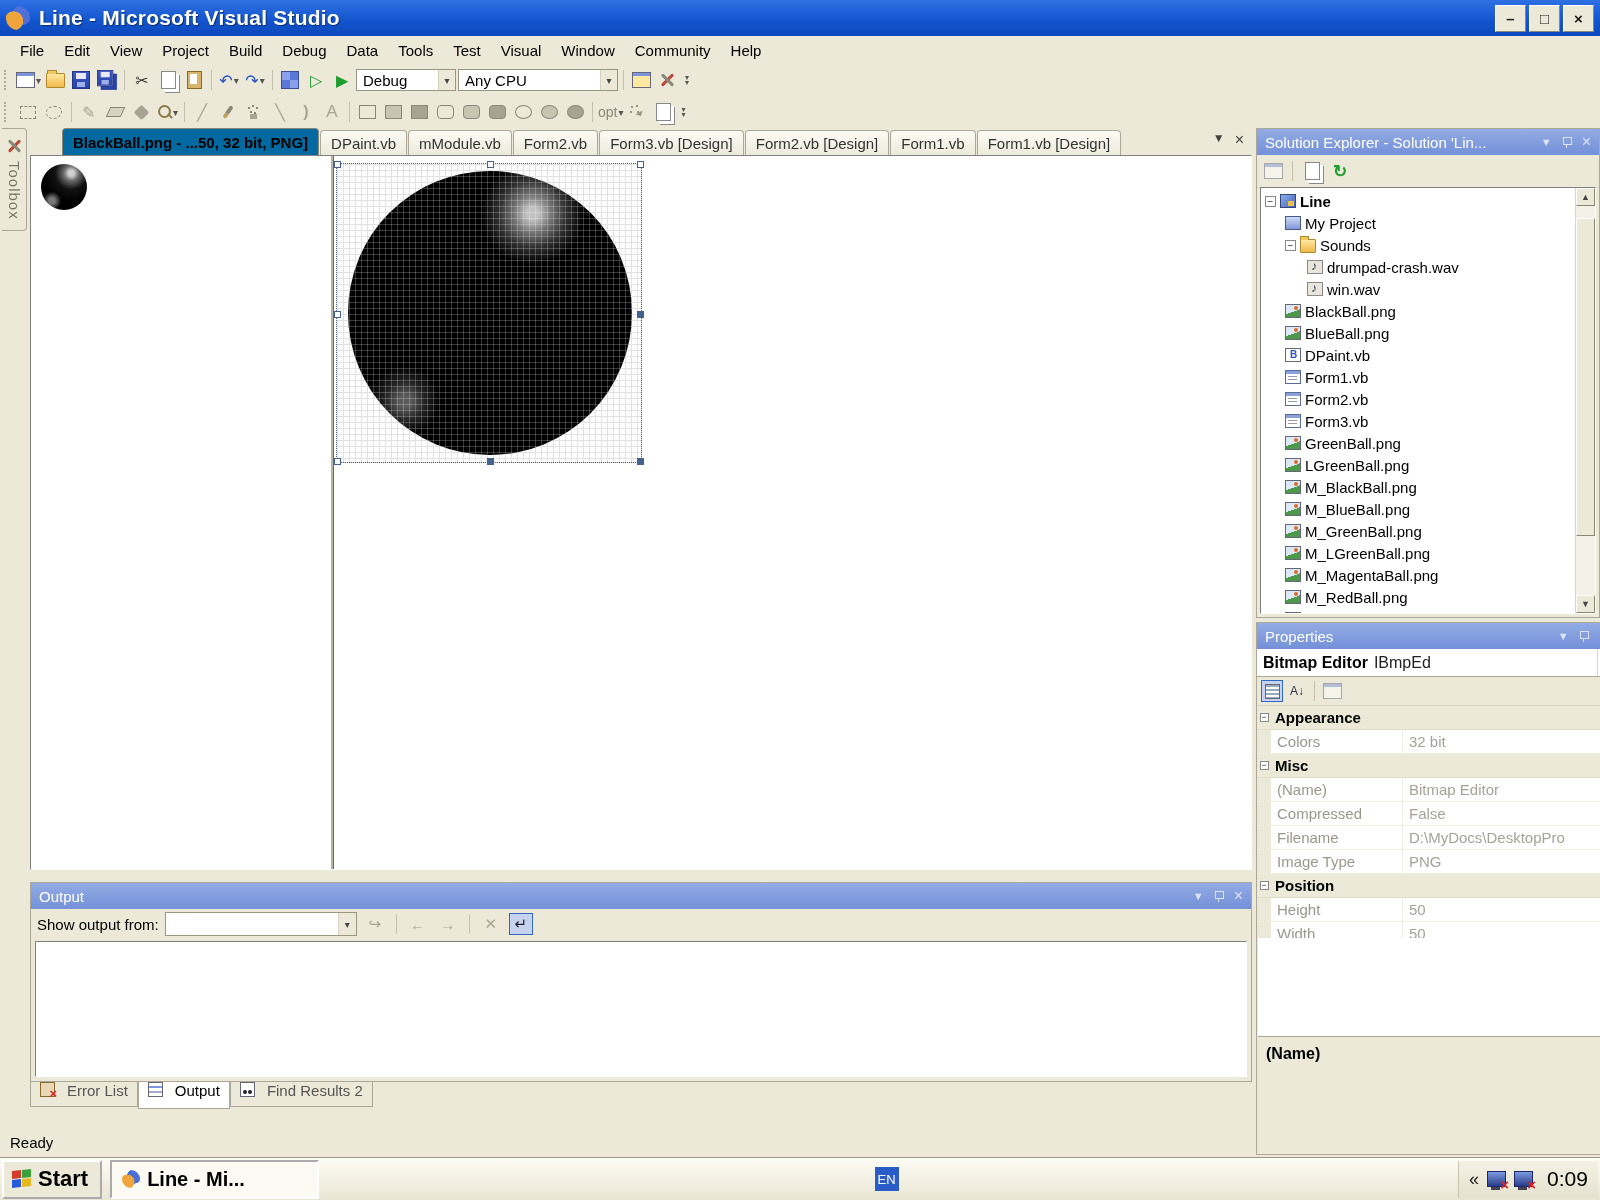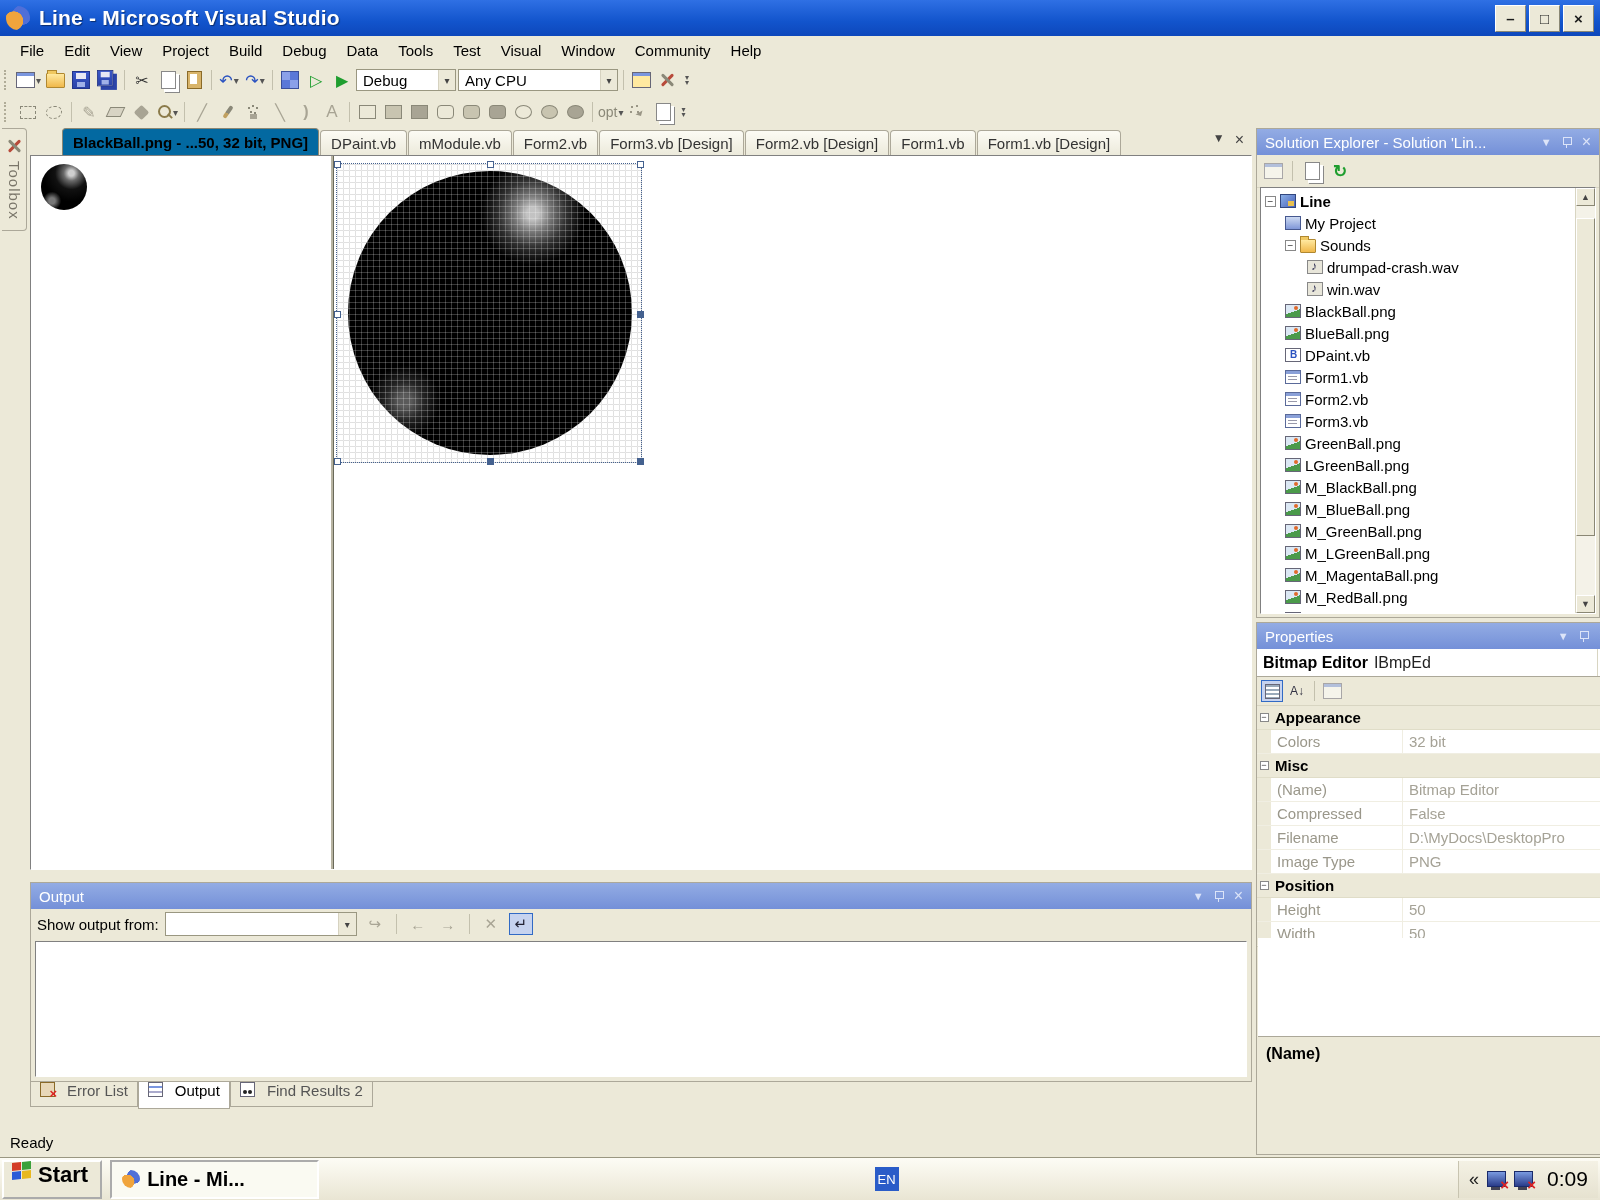--- a/index.html
+++ b/index.html
@@ -173,21 +173,21 @@
   .pexp{display:none;width:9px;height:9px;border:1px solid #888;background:#fff;font-size:9px;line-height:7px;text-align:center;color:#333;box-sizing:border-box}
   .prow[data-type="category"] .pexp{display:block}
   .pname{width:132px;color:#9a978a;padding-left:6px;border-right:1px solid #f0eee2;height:100%;display:flex;align-items:center;box-sizing:border-box}
   .pval{flex:1;color:#a5a296;padding-left:6px;white-space:nowrap;overflow:hidden}
   .pdesc{position:absolute;left:1px;right:1px;bottom:1px;height:100px;background:#ece9d8;border-top:1px solid #aca899;padding:8px}
   .pdesc .dt{font-weight:bold;font-size:16px}
   .pfill{position:absolute;left:1px;right:1px;background:#fff}
 
   
   .taskbar{position:absolute;left:0;top:1157px;width:1600px;height:43px;background:linear-gradient(#fdfcf5,#e9e5d3);border-top:1px solid #9a9781;display:flex;align-items:center;padding:0 2px;box-sizing:border-box}
-  .startbtn{height:35px;display:flex;gap:6px;padding:0 12px 0 8px;background:#ece9d8;border:2px outset #fff;font-weight:bold;font-size:22px}
+  .startbtn{height:35px;display:flex;align-items:center;gap:6px;padding:0 12px 0 8px;background:#ece9d8;border:2px outset #fff;font-weight:bold;font-size:22px}
   .flag{width:20px;height:18px;display:grid;grid-template-columns:9px 9px;grid-template-rows:8px 8px;gap:1px;transform:skewY(-6deg)}
   .flag i{display:block}
   .flag .r{background:#d33c28}.flag .g{background:#3ba13b}.flag .b{background:#2a5bd7}.flag .y{background:#e8b820}
   .taskbtn{height:35px;min-width:185px;display:flex;align-items:center;gap:7px;padding:0 10px;margin-left:8px;background:#ece9d8;border:2px outset #fff;font-size:20px;font-weight:bold}
   .taskbtn[data-active="true"]{background:#fafaf2;border-style:inset}
   .tbicon{width:18px;height:18px;flex:none}
   .tbicon.vs{border-radius:50%;background:radial-gradient(circle at 30% 65%,#f0a43c 0 40%,transparent 42%),radial-gradient(circle at 68% 35%,#4f6fd8 0 42%,transparent 44%),radial-gradient(circle,#d8433c 0 28%,transparent 30%)}
   .tbicon.word{background:#fff;border:1px solid #667;box-sizing:border-box;position:relative}
   .tbicon.word::after{content:"W";position:absolute;left:3px;top:0px;font-size:13px;font-weight:bold;color:#2a5bd7}
   .tray{margin-left:auto;height:37px;display:flex;align-items:center;gap:8px;border-left:1px solid #c8c4b0;padding:0 10px;background:linear-gradient(#f4f1e4,#e6e2d0)}

